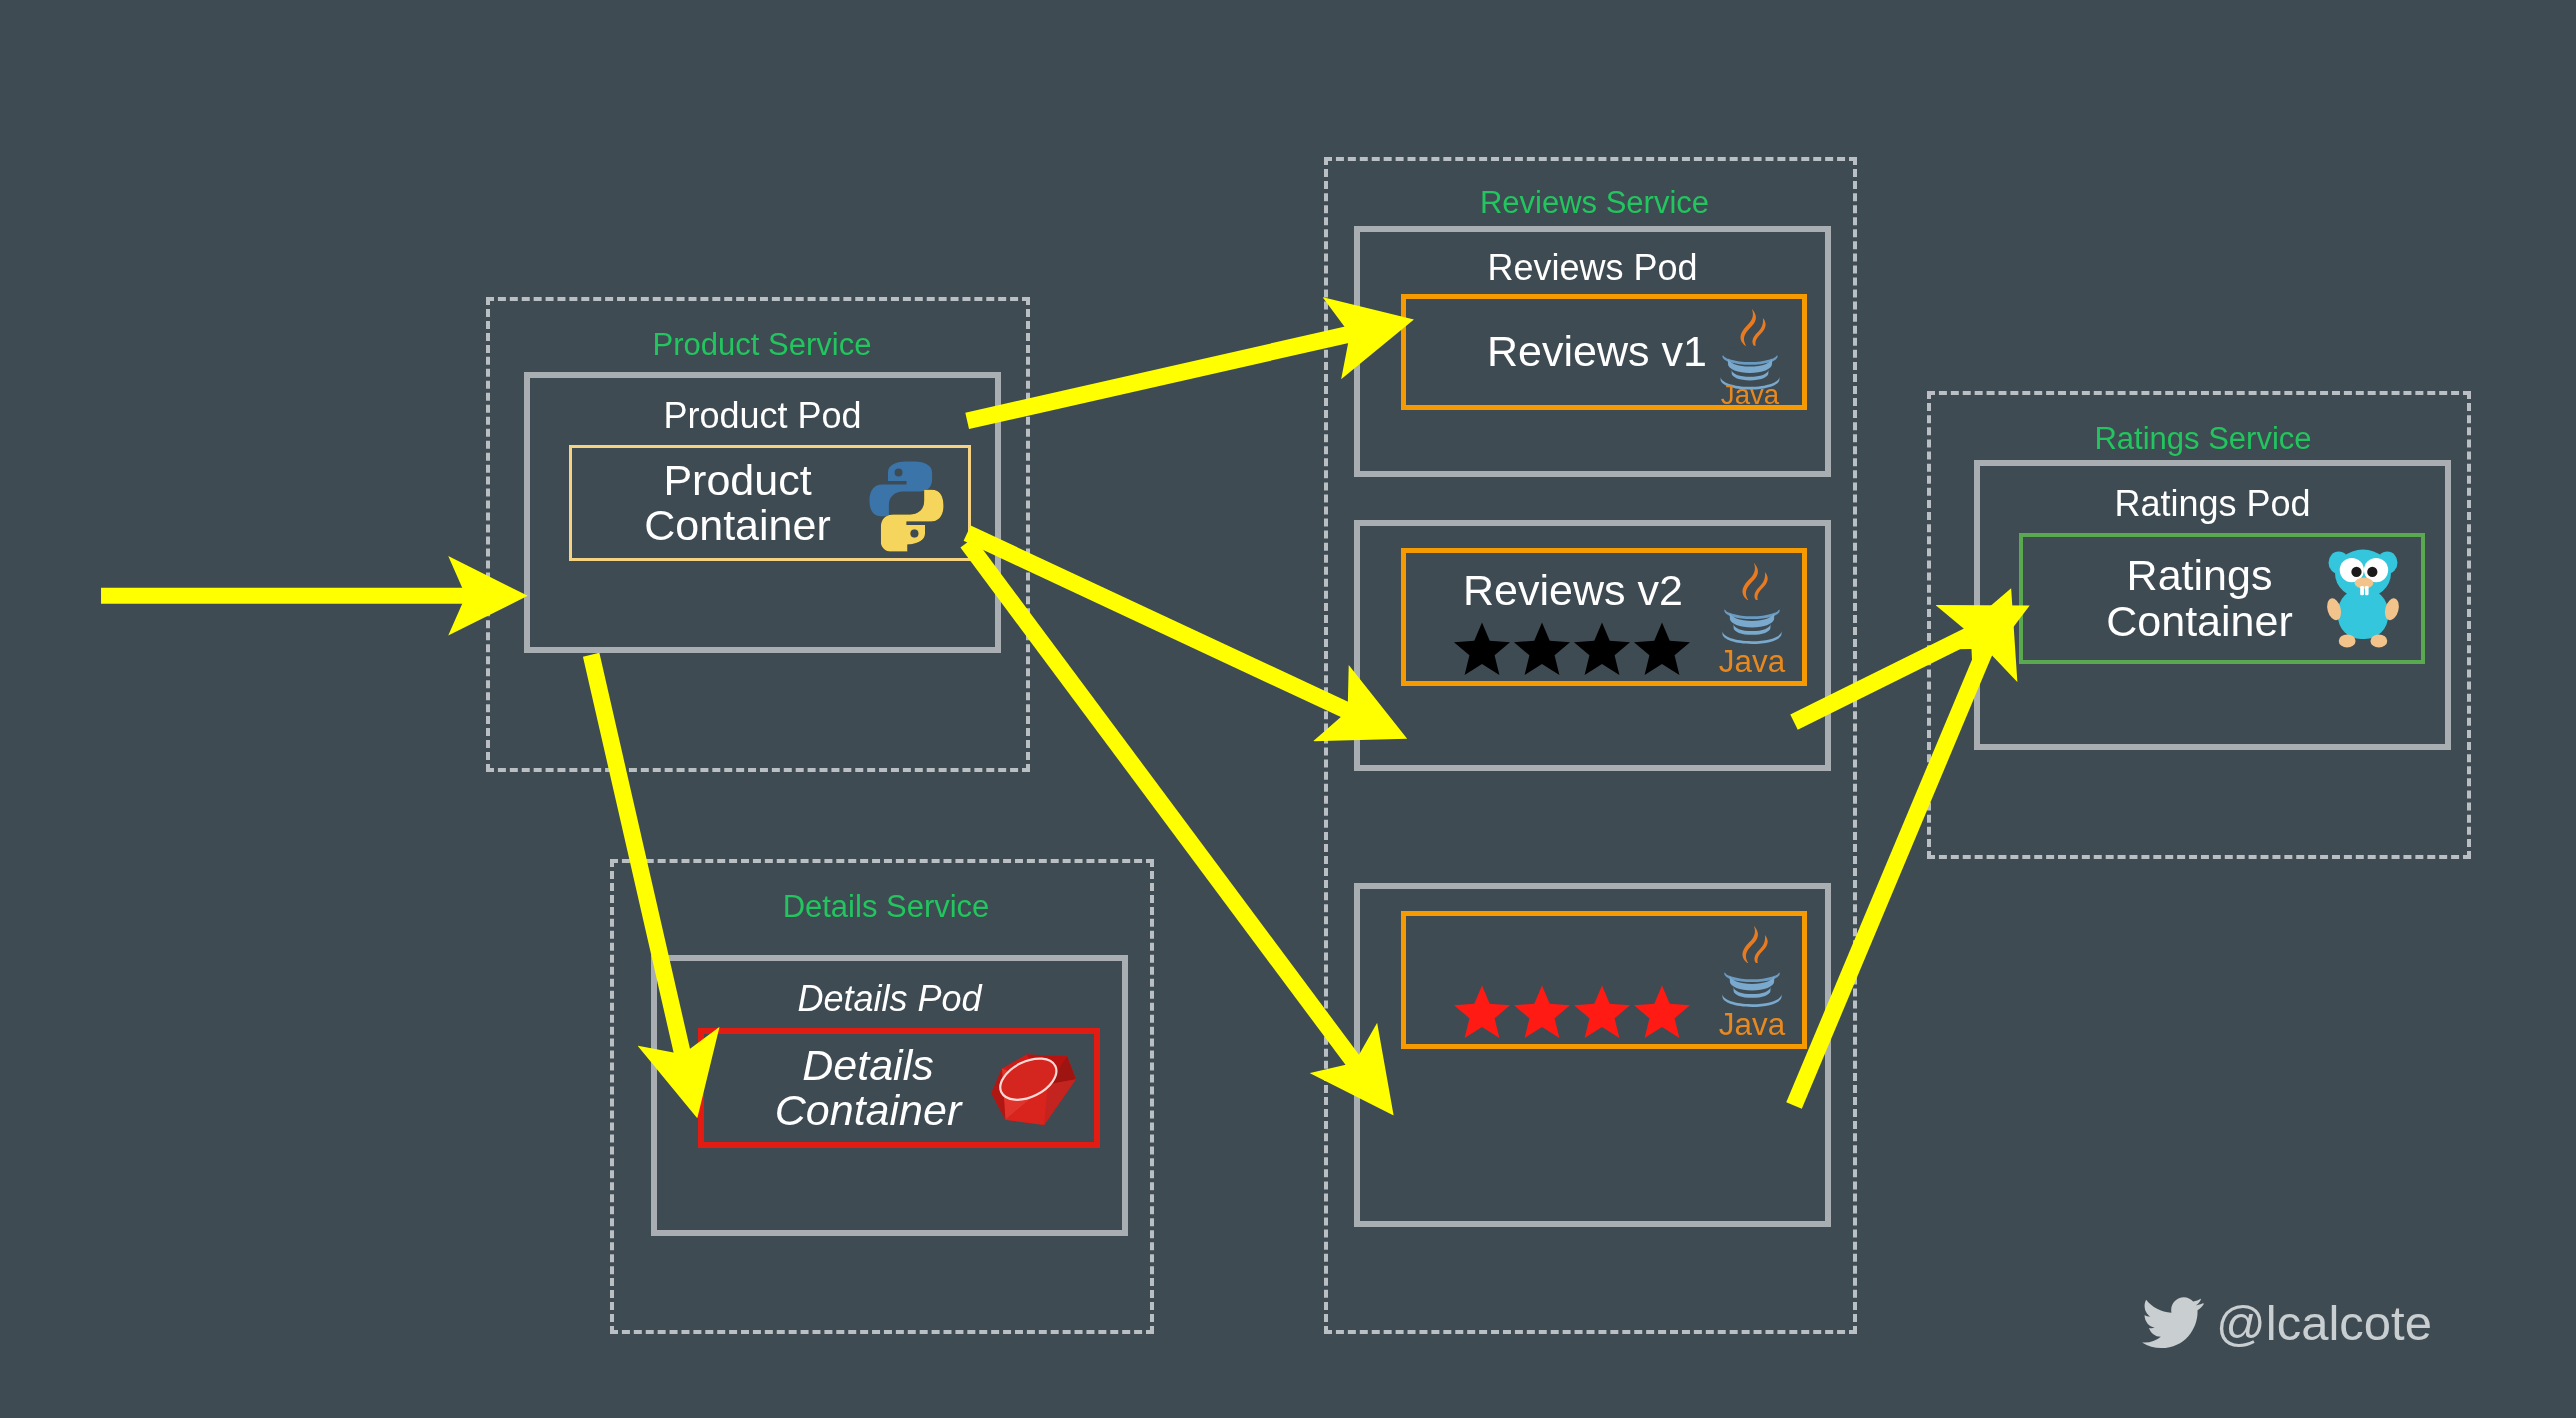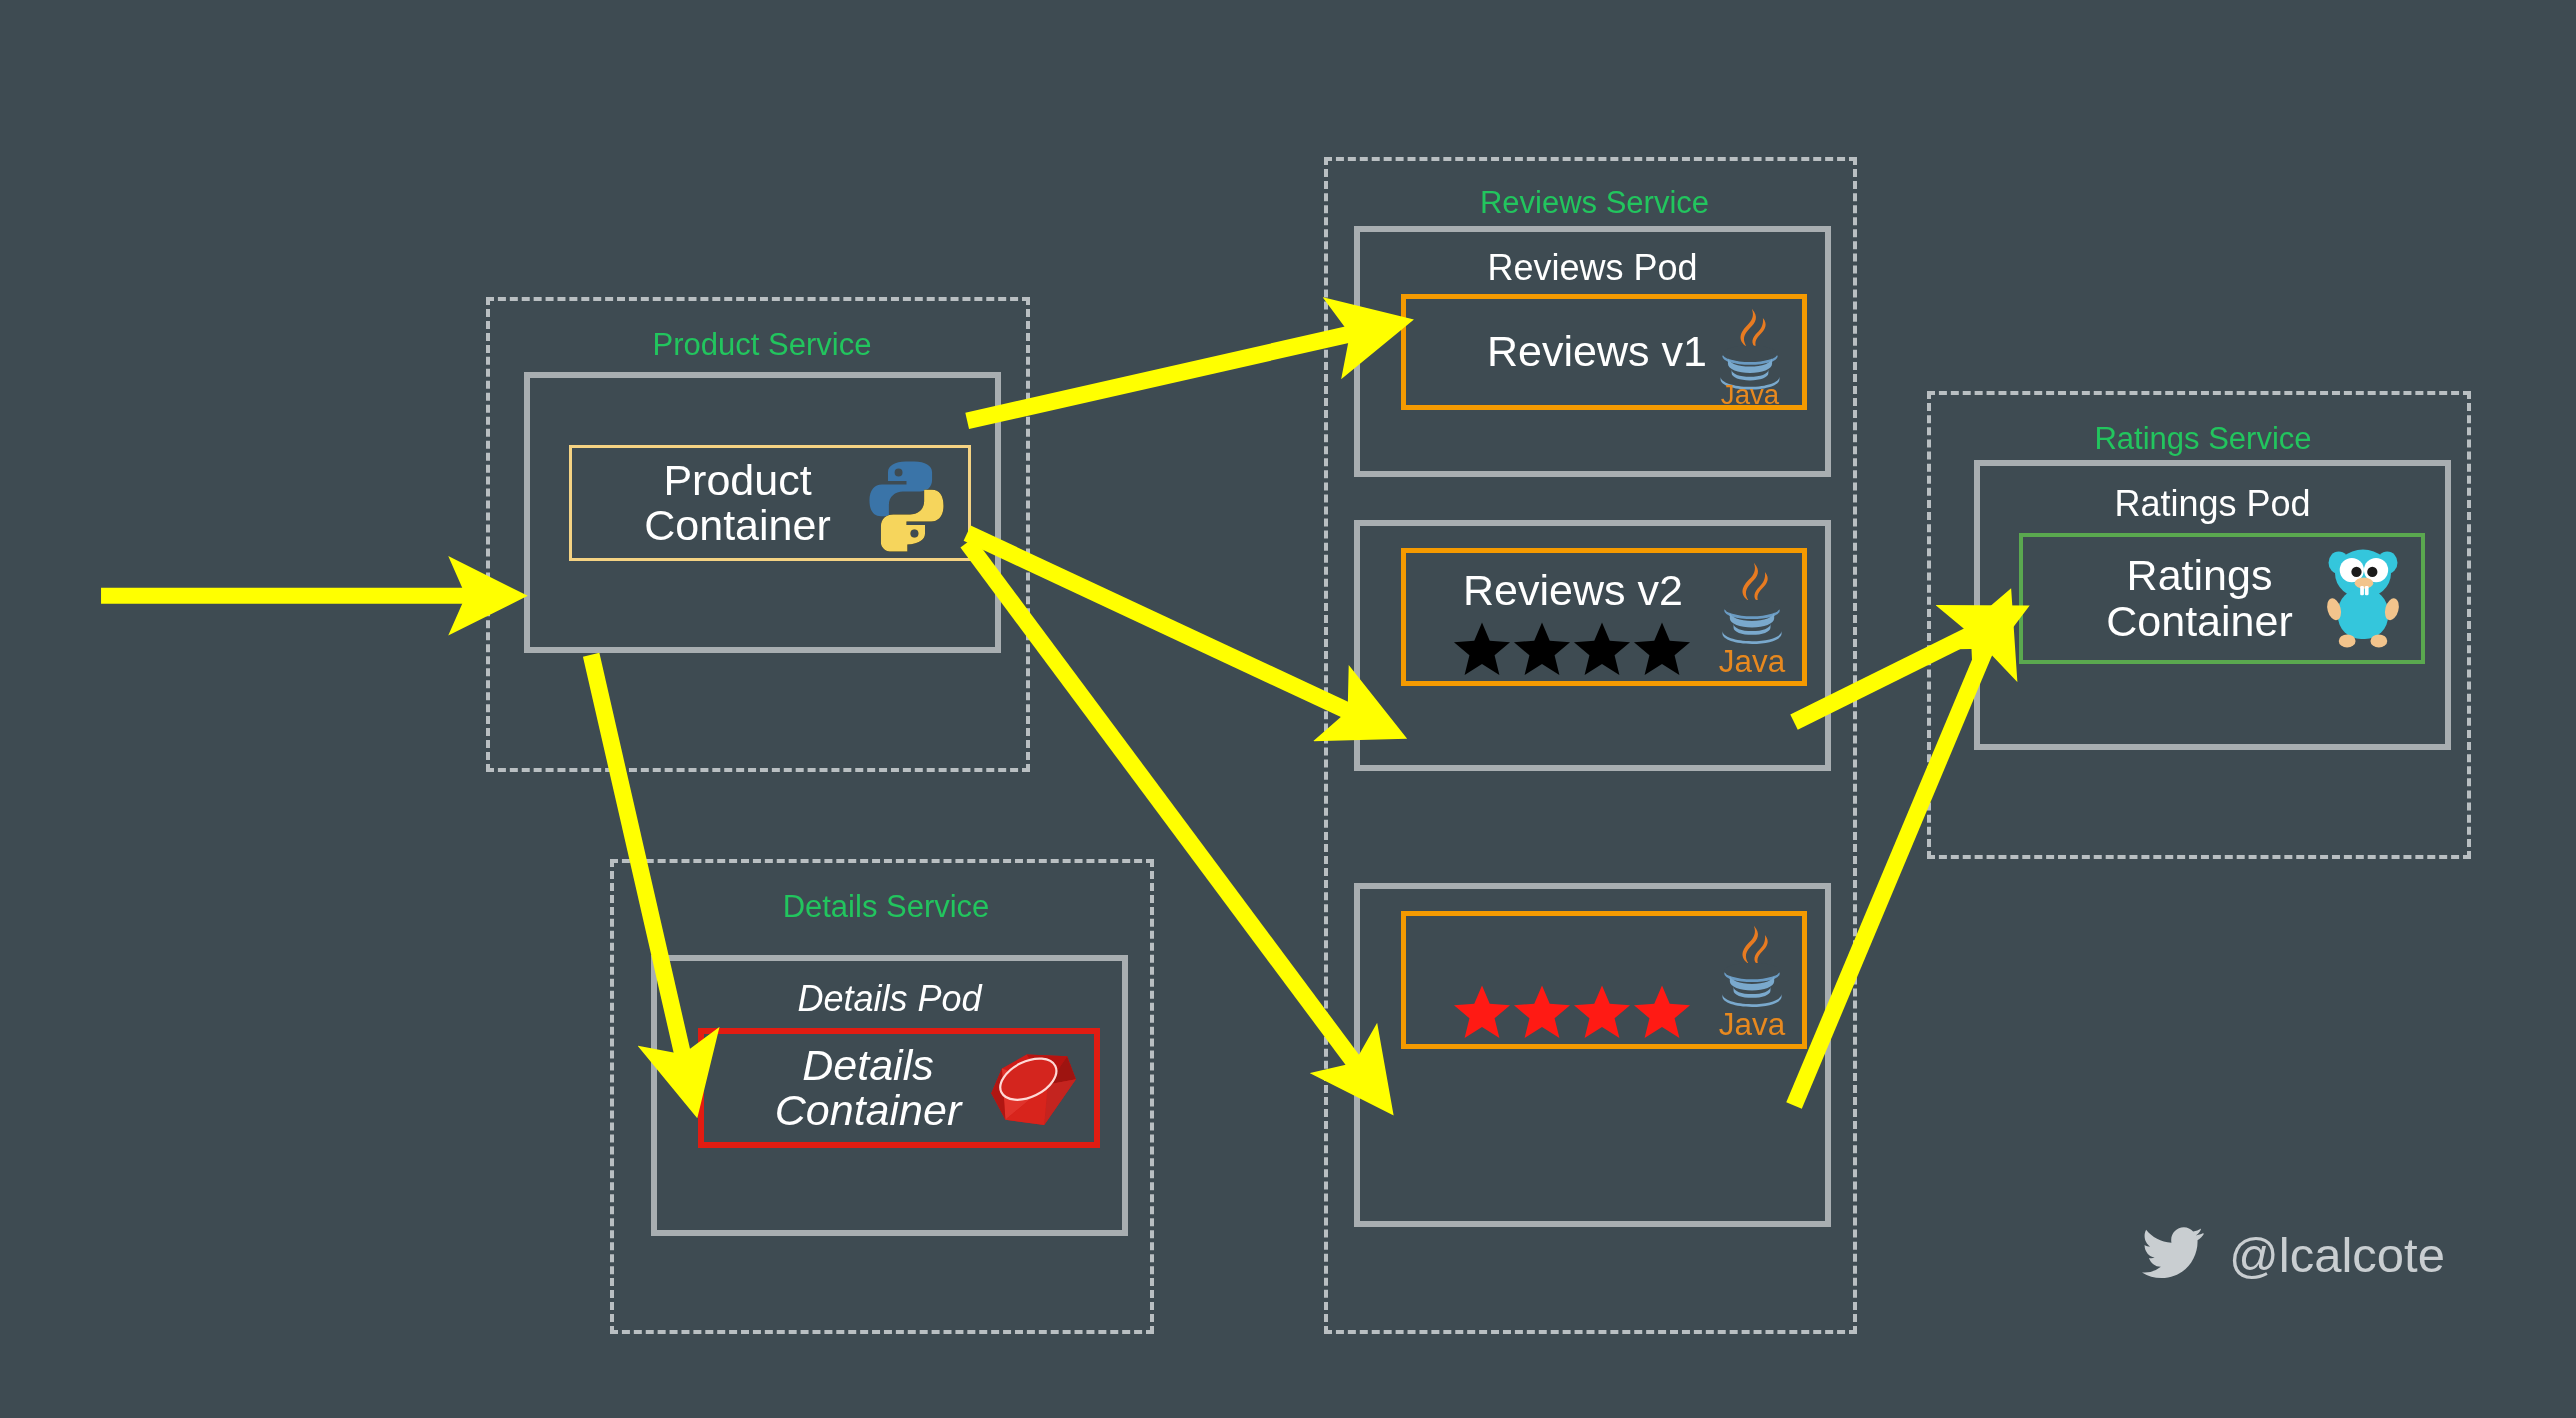--- a/index.html
+++ b/index.html
@@ -106,41 +106,42 @@
     left: 0; top: 0;
     width: 2576px;
     height: 1418px;
     pointer-events: none;
   }
 
   
   #twitter-credit {
     position: absolute;
     left: 2142px;
-    top: 1227px;
+    top: 1295px;
     display: flex;
-    align-items: flex-start;
-    gap: 25px;
+    align-items: center;
+    gap: 12px;
   }
   #twitter-handle {
     font-size: 49px;
     color: #c9ced1;
     white-space: nowrap;
   }
 </style>
 </head>
 <body>
 
 <div id="stage">
 
 
   <div class="service-box" style="left:486px; top:297px; width:544px; height:475px;">
     <div class="service-label" style="top:26px;">Product Service</div>
 
     <div class="pod-box" style="left:34px; top:71px; width:477px; height:281px;">
+      <div class="pod-label" style="top:17px;">Product Pod</div>
 
       <div class="container-box b-yellow" style="left:39px; top:67px; width:402px; height:116px;">
         <div class="container-label" style="margin-right:65px;">Product
 Container</div>
 
         <div class="logo-slot" style="right:13px; top:50%; transform:translateY(-50%); width:97px; height:97px;">
           <svg viewBox="0 0 110 110" width="97" height="97" aria-hidden="true">
             <path d="M54 8c-12 0-20 5-20 12v10h21v4H27c-8 0-14 6-14 18s5 18 13 18h9v-13c0-9 7-15 16-15h19c8 0 14-5 14-13V20c0-7-8-12-20-12h-10zm-8 8a4.5 4.5 0 1 1 0 9 4.5 4.5 0 0 1 0-9z" fill="#3a74a8"></path>
             <path d="M56 102c12 0 20-5 20-12V80H55v-4h28c8 0 14-6 14-18s-5-18-13-18h-9v13c0 9-7 15-16 15H40c-8 0-14 5-14 13v19c0 7 8 12 20 12h10zm8-8a4.5 4.5 0 1 1 0-9 4.5 4.5 0 0 1 0 9z" fill="#f6d martin"></path>
             <path d="M56 102c12 0 20-5 20-12V80H55v-4h28c8 0 14-6 14-18s-5-18-13-18h-9v13c0 9-7 15-16 15H40c-8 0-14 5-14 13v19c0 7 8 12 20 12h10zm8-8a4.5 4.5 0 1 1 0-9 4.5 4.5 0 0 1 0 9z" fill="#f6d55c"></path>

